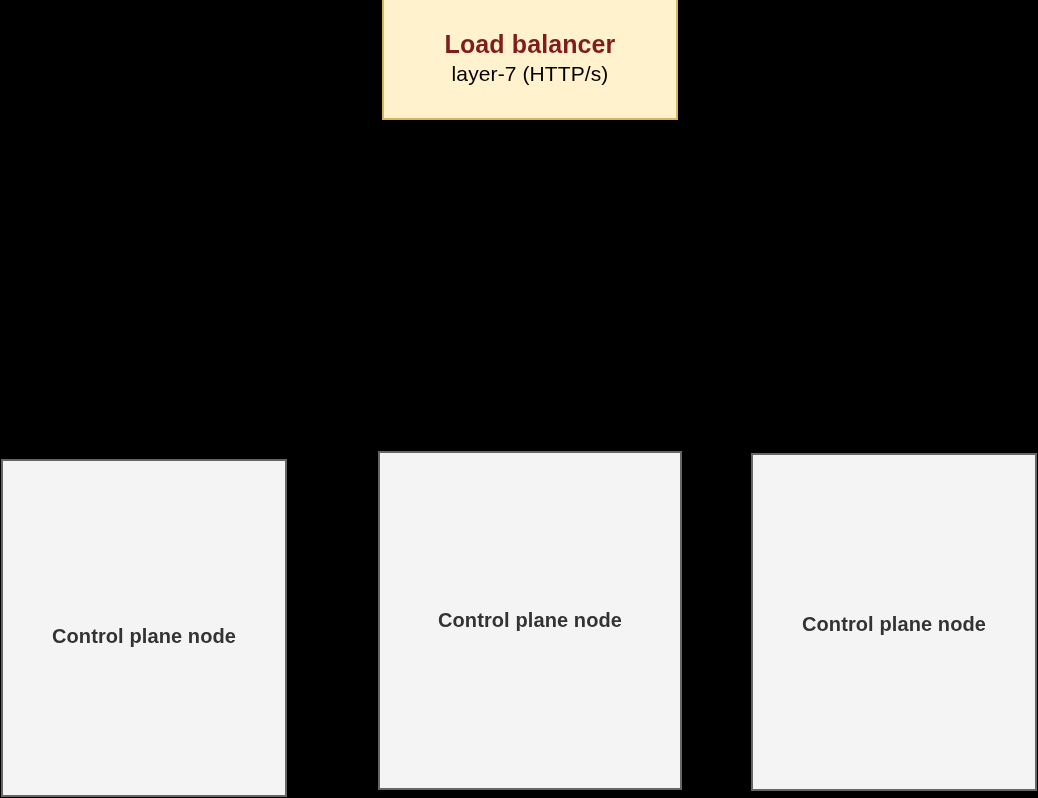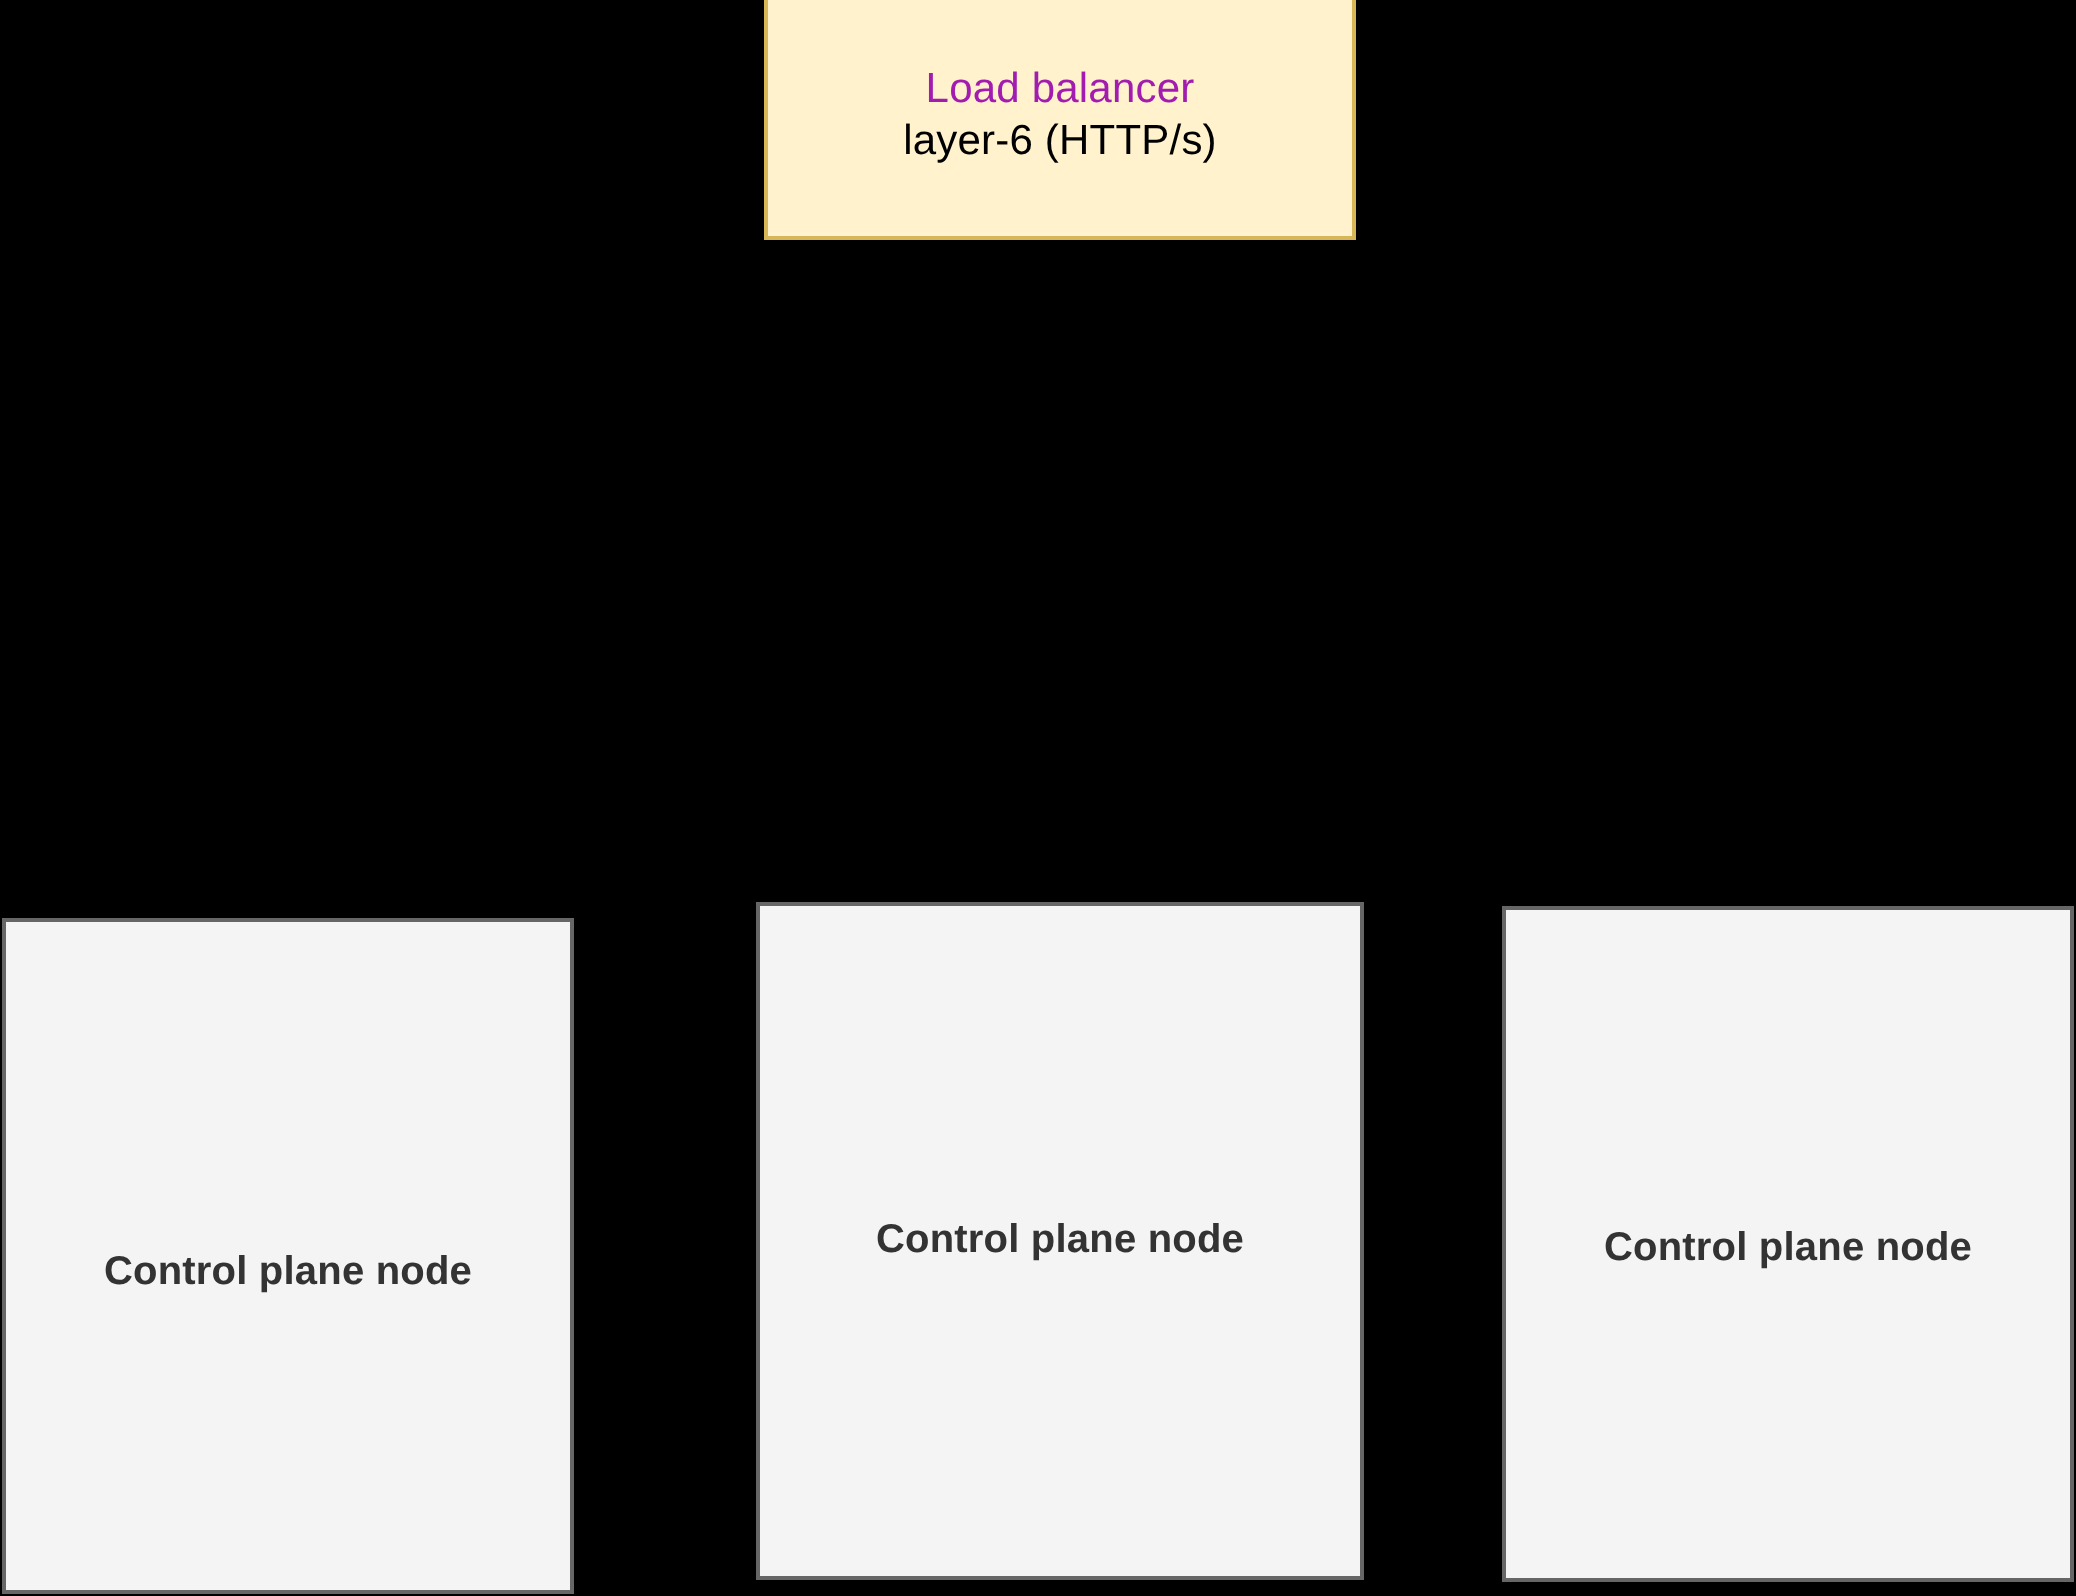--- a/index.html
+++ b/index.html
@@ -31,23 +31,23 @@
     box-sizing: border-box;
     background: #fff2cc;
     border: 2px solid #d6b656;
     display: flex;
     flex-direction: column;
     align-items: center;
     justify-content: center;
     line-height: 1.25;
   }
   .lb-title {
-    font-size: 21px;
-    font-weight: normal;
-    color: #a21caf;
+    font-size: 25px;
+    font-weight: bold;
+    color: #7f1d1d;
     letter-spacing: 0.1px;
   }
   .lb-subtitle {
     font-size: 21px;
     font-weight: normal;
     color: #000000;
     letter-spacing: 0.1px;
   }
 
   
@@ -95,21 +95,21 @@
   }
   #cp-node-3 .cp-label { position: relative; top: 2px; }
 </style>
 </head>
 <body>
 
 <div id="canvas">
 
   <div class="lb-node">
     <div class="lb-title">Load balancer</div>
-    <div class="lb-subtitle">layer-6 (HTTP/s)</div>
+    <div class="lb-subtitle">layer-7 (HTTP/s)</div>
   </div>
 
   <div class="cp-node" id="cp-node-1">
     <div class="cp-label">Control plane node</div>
   </div>
 
   <div class="cp-node" id="cp-node-2">
     <div class="cp-label">Control plane node</div>
   </div>
 

